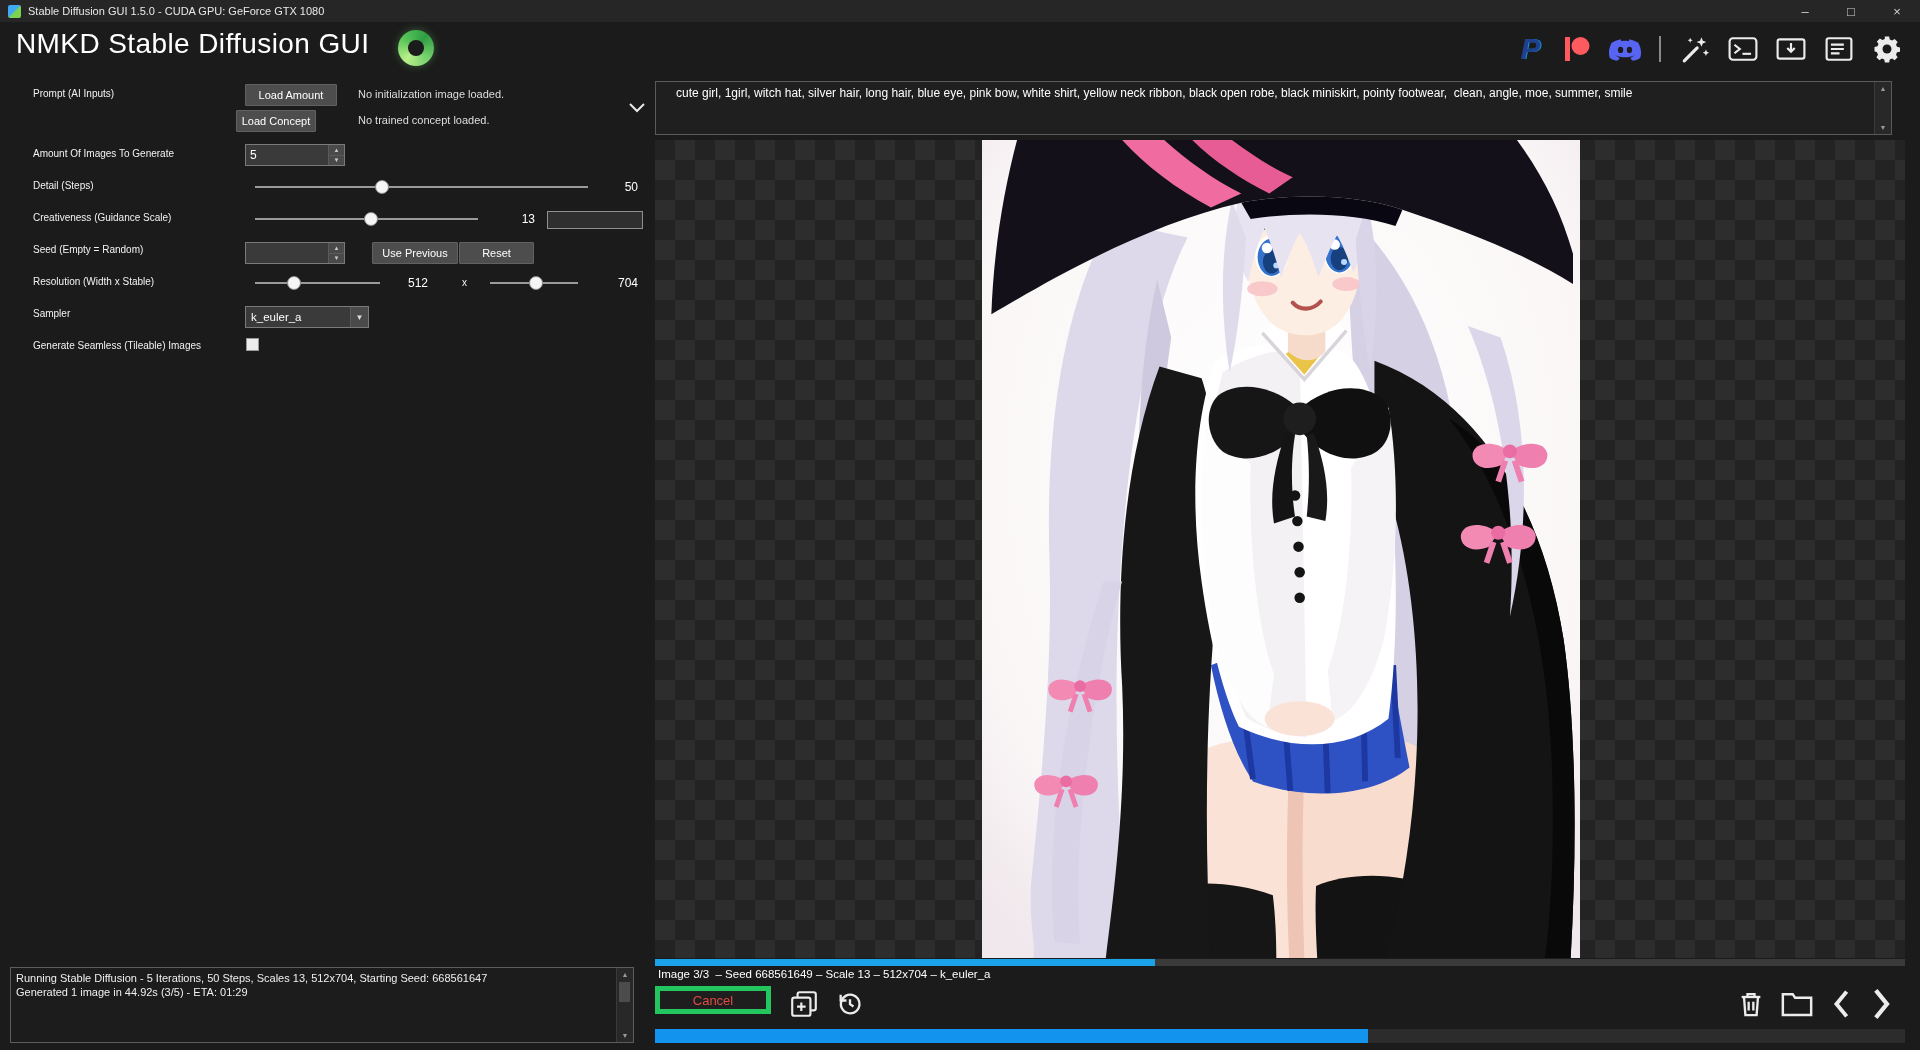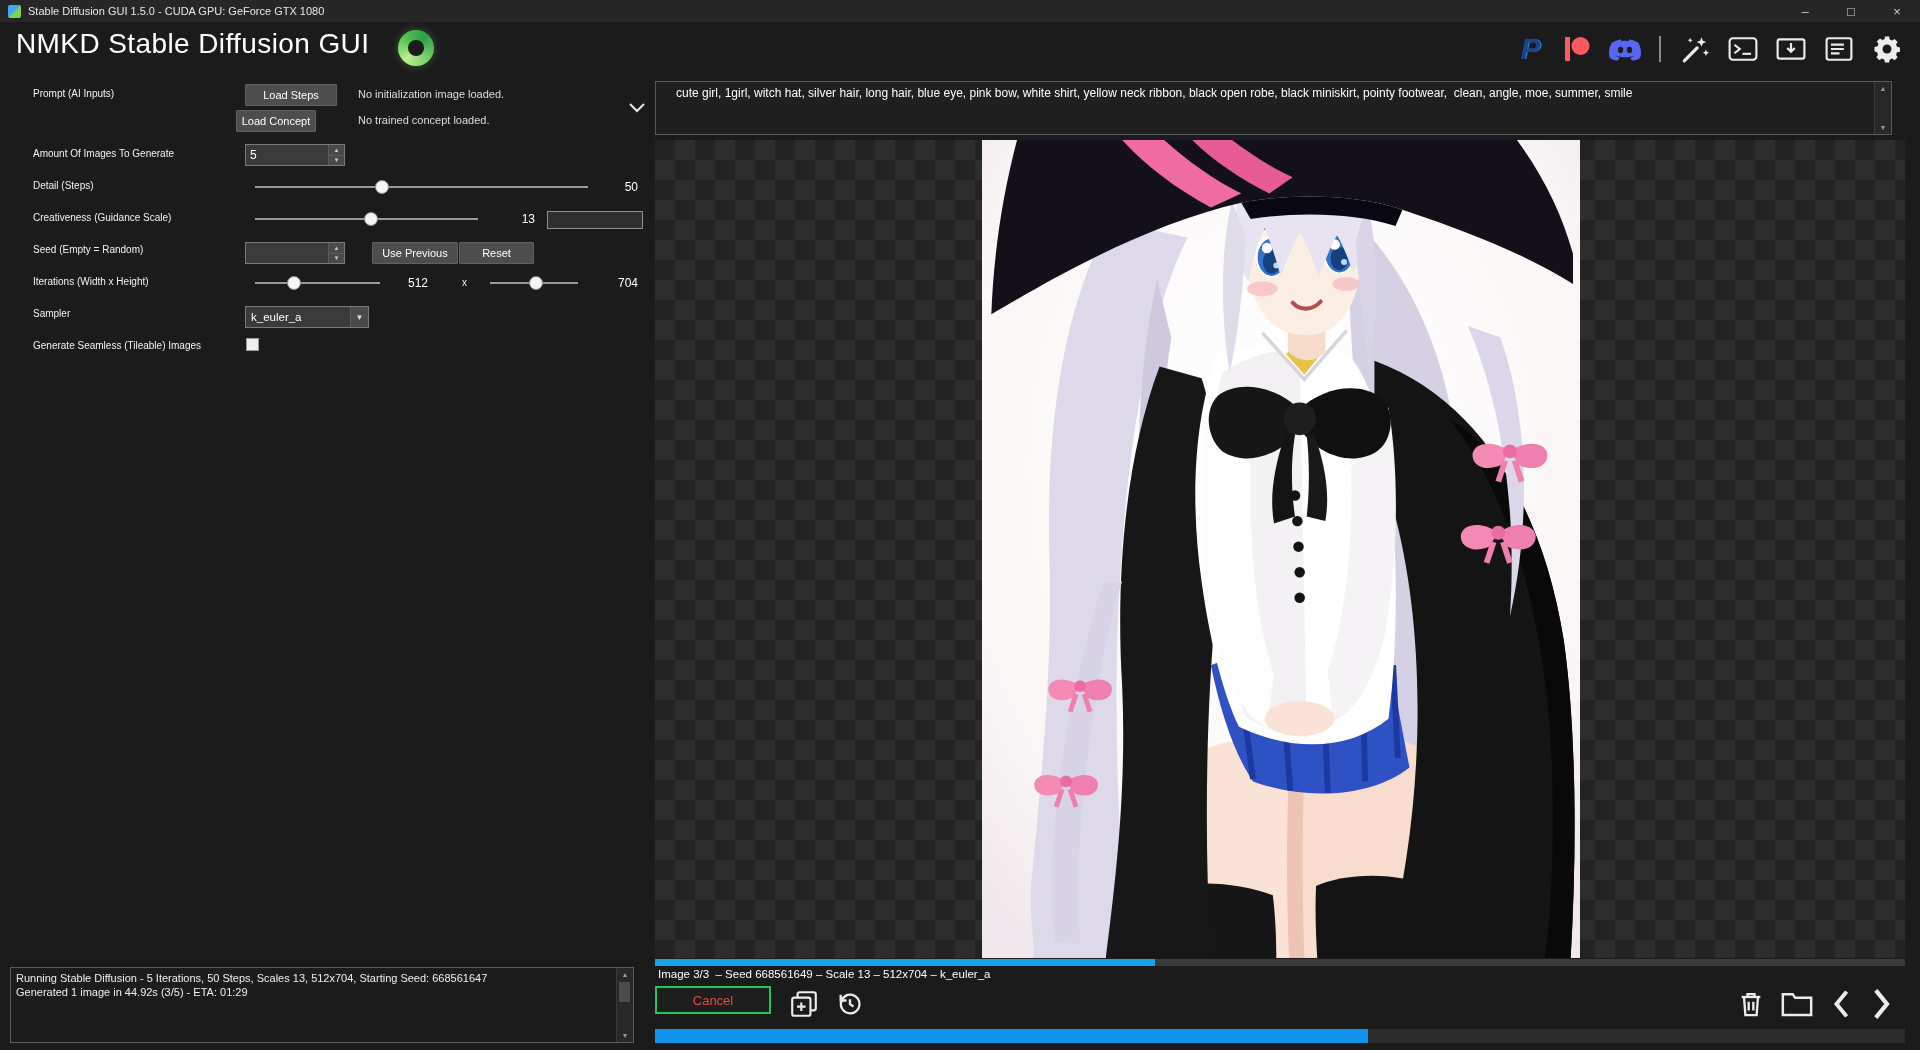--- a/index.html
+++ b/index.html
@@ -77,21 +77,21 @@
   .pbar.main { left:655px; top:1029px; width:1250px; height:14px; background:#2c2c2c; }
   .caption { position:absolute; left:658px; top:968px; font-size:11.5px; color:#fff; white-space:pre; }
 
   
   .logbox { position:absolute; left:10px; top:967px; width:624px; height:76px; background:#1c1c1c;
             border:1px solid #5c5c5c; display:flex; }
   .log-lines { flex:1; padding:3px 5px; font-size:11px; line-height:1.3; color:#efefef; overflow:hidden; white-space:nowrap; }
 
   
   .cancel-btn { position:absolute; left:655px; top:986px; width:116px; height:28px; background:#1e1e1e;
-                border:2px solid #22c55e; color:#df4c44; font-size:13px;
+                border:5px solid #22c55e; color:#df4c44; font-size:13px;
                 display:flex; align-items:center; justify-content:center; }
   .icon-btn { position:absolute; display:flex; align-items:center; justify-content:center; }
 </style>
 </head>
 <body>
 
 <div id="app">
 
   <div class="titlebar">
     <div class="titlebar-icon"></div>
@@ -155,21 +155,21 @@
     <div class="tb-icon">
       <svg viewBox="0 0 24 24" width="30" height="30">
           <path d="M10.3 2h3.4l.5 2.4 1.9.8 2-1.3 2.4 2.4-1.3 2 .8 1.9 2.4.5v3.4l-2.4.5-.8 1.9 1.3 2-2.4 2.4-2-1.3-1.9.8-.5 2.4h-3.4l-.5-2.4-1.9-.8-2 1.3-2.4-2.4 1.3-2-.8-1.9L2 13.7v-3.4l2.4-.5.8-1.9-1.3-2 2.4-2.4 2 1.3 1.9-.8z" fill="#ececec"></path>
           <circle cx="12" cy="12" r="3.6" fill="#1b1b1b"></circle>
         </svg>
     </div>
   </div>
 
   <div>
     <span class="lbl" style="top:88px">Prompt (AI Inputs)</span>
-    <button class="btn" style="left:245px;top:84px;width:92px;height:22px">Load Steps</button>
+    <button class="btn" style="left:245px;top:84px;width:92px;height:22px">Load Amount</button>
     <span class="status" style="top:88px">No initialization image loaded.</span>
     <button class="btn" style="left:236px;top:110px;width:80px;height:22px">Load Concept</button>
     <span class="status" style="top:114px">No trained concept loaded.</span>
 
     <span class="lbl" style="top:148px">Amount Of Images To Generate</span>
     <div class="updown" style="left:245px;top:144px">
       <input value="5" style="">
       <div class="spin">
           <span>▲</span>
           <span>▼</span>
@@ -195,21 +195,21 @@
     <div class="updown" style="left:245px;top:242px">
       <input value="" style="">
       <div class="spin">
           <span>▲</span>
           <span>▼</span>
         </div>
     </div>
     <button class="btn" style="left:372px;top:242px;width:86px;height:22px">Use Previous</button>
     <button class="btn" style="left:459px;top:242px;width:75px;height:22px">Reset</button>
 
-    <span class="lbl" style="top:276px">Iterations (Width x Height)</span>
+    <span class="lbl" style="top:276px">Resolution (Width x Stable)</span>
     <div class="slider" style="left:255px;top:274px;width:125px">
       <div class="track"></div>
       <div class="thumb" style="left:31%"></div>
     </div>
     <span class="val" style="left:392px;top:276px;width:36px">512</span>
     <span class="lbl" style="left:446px;top:277px">x</span>
     <div class="slider" style="left:490px;top:274px;width:88px">
       <div class="track"></div>
       <div class="thumb" style="left:52%"></div>
     </div>

